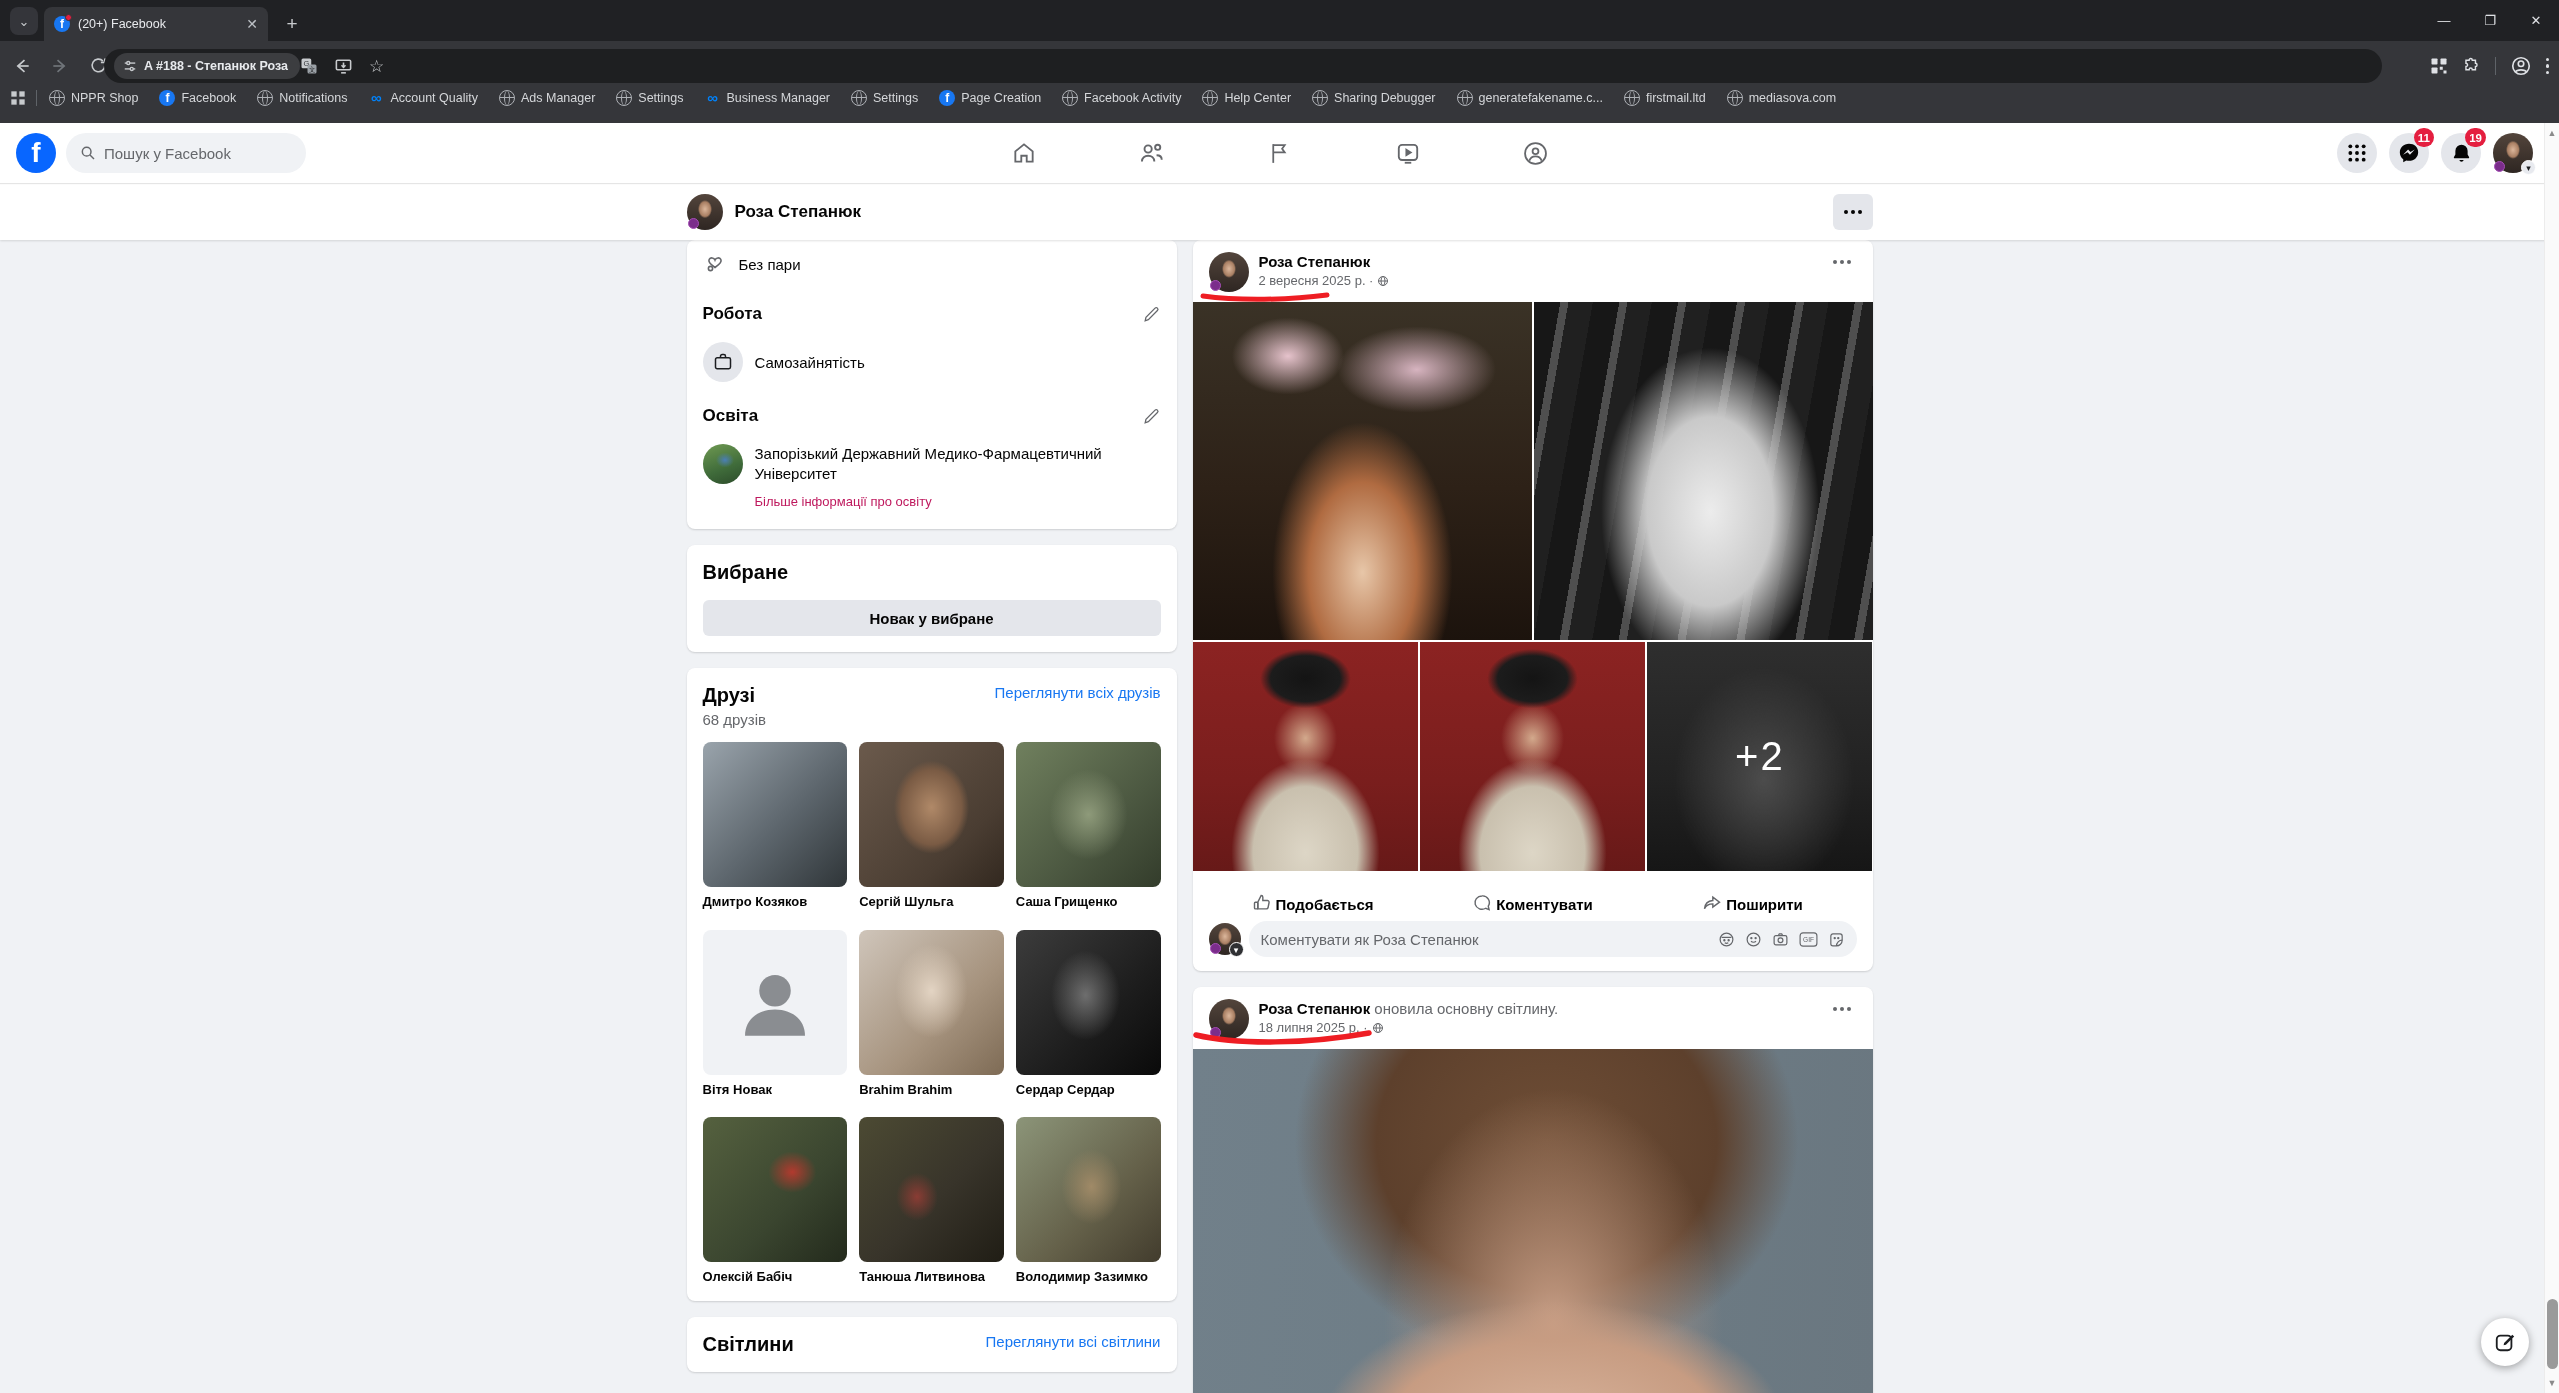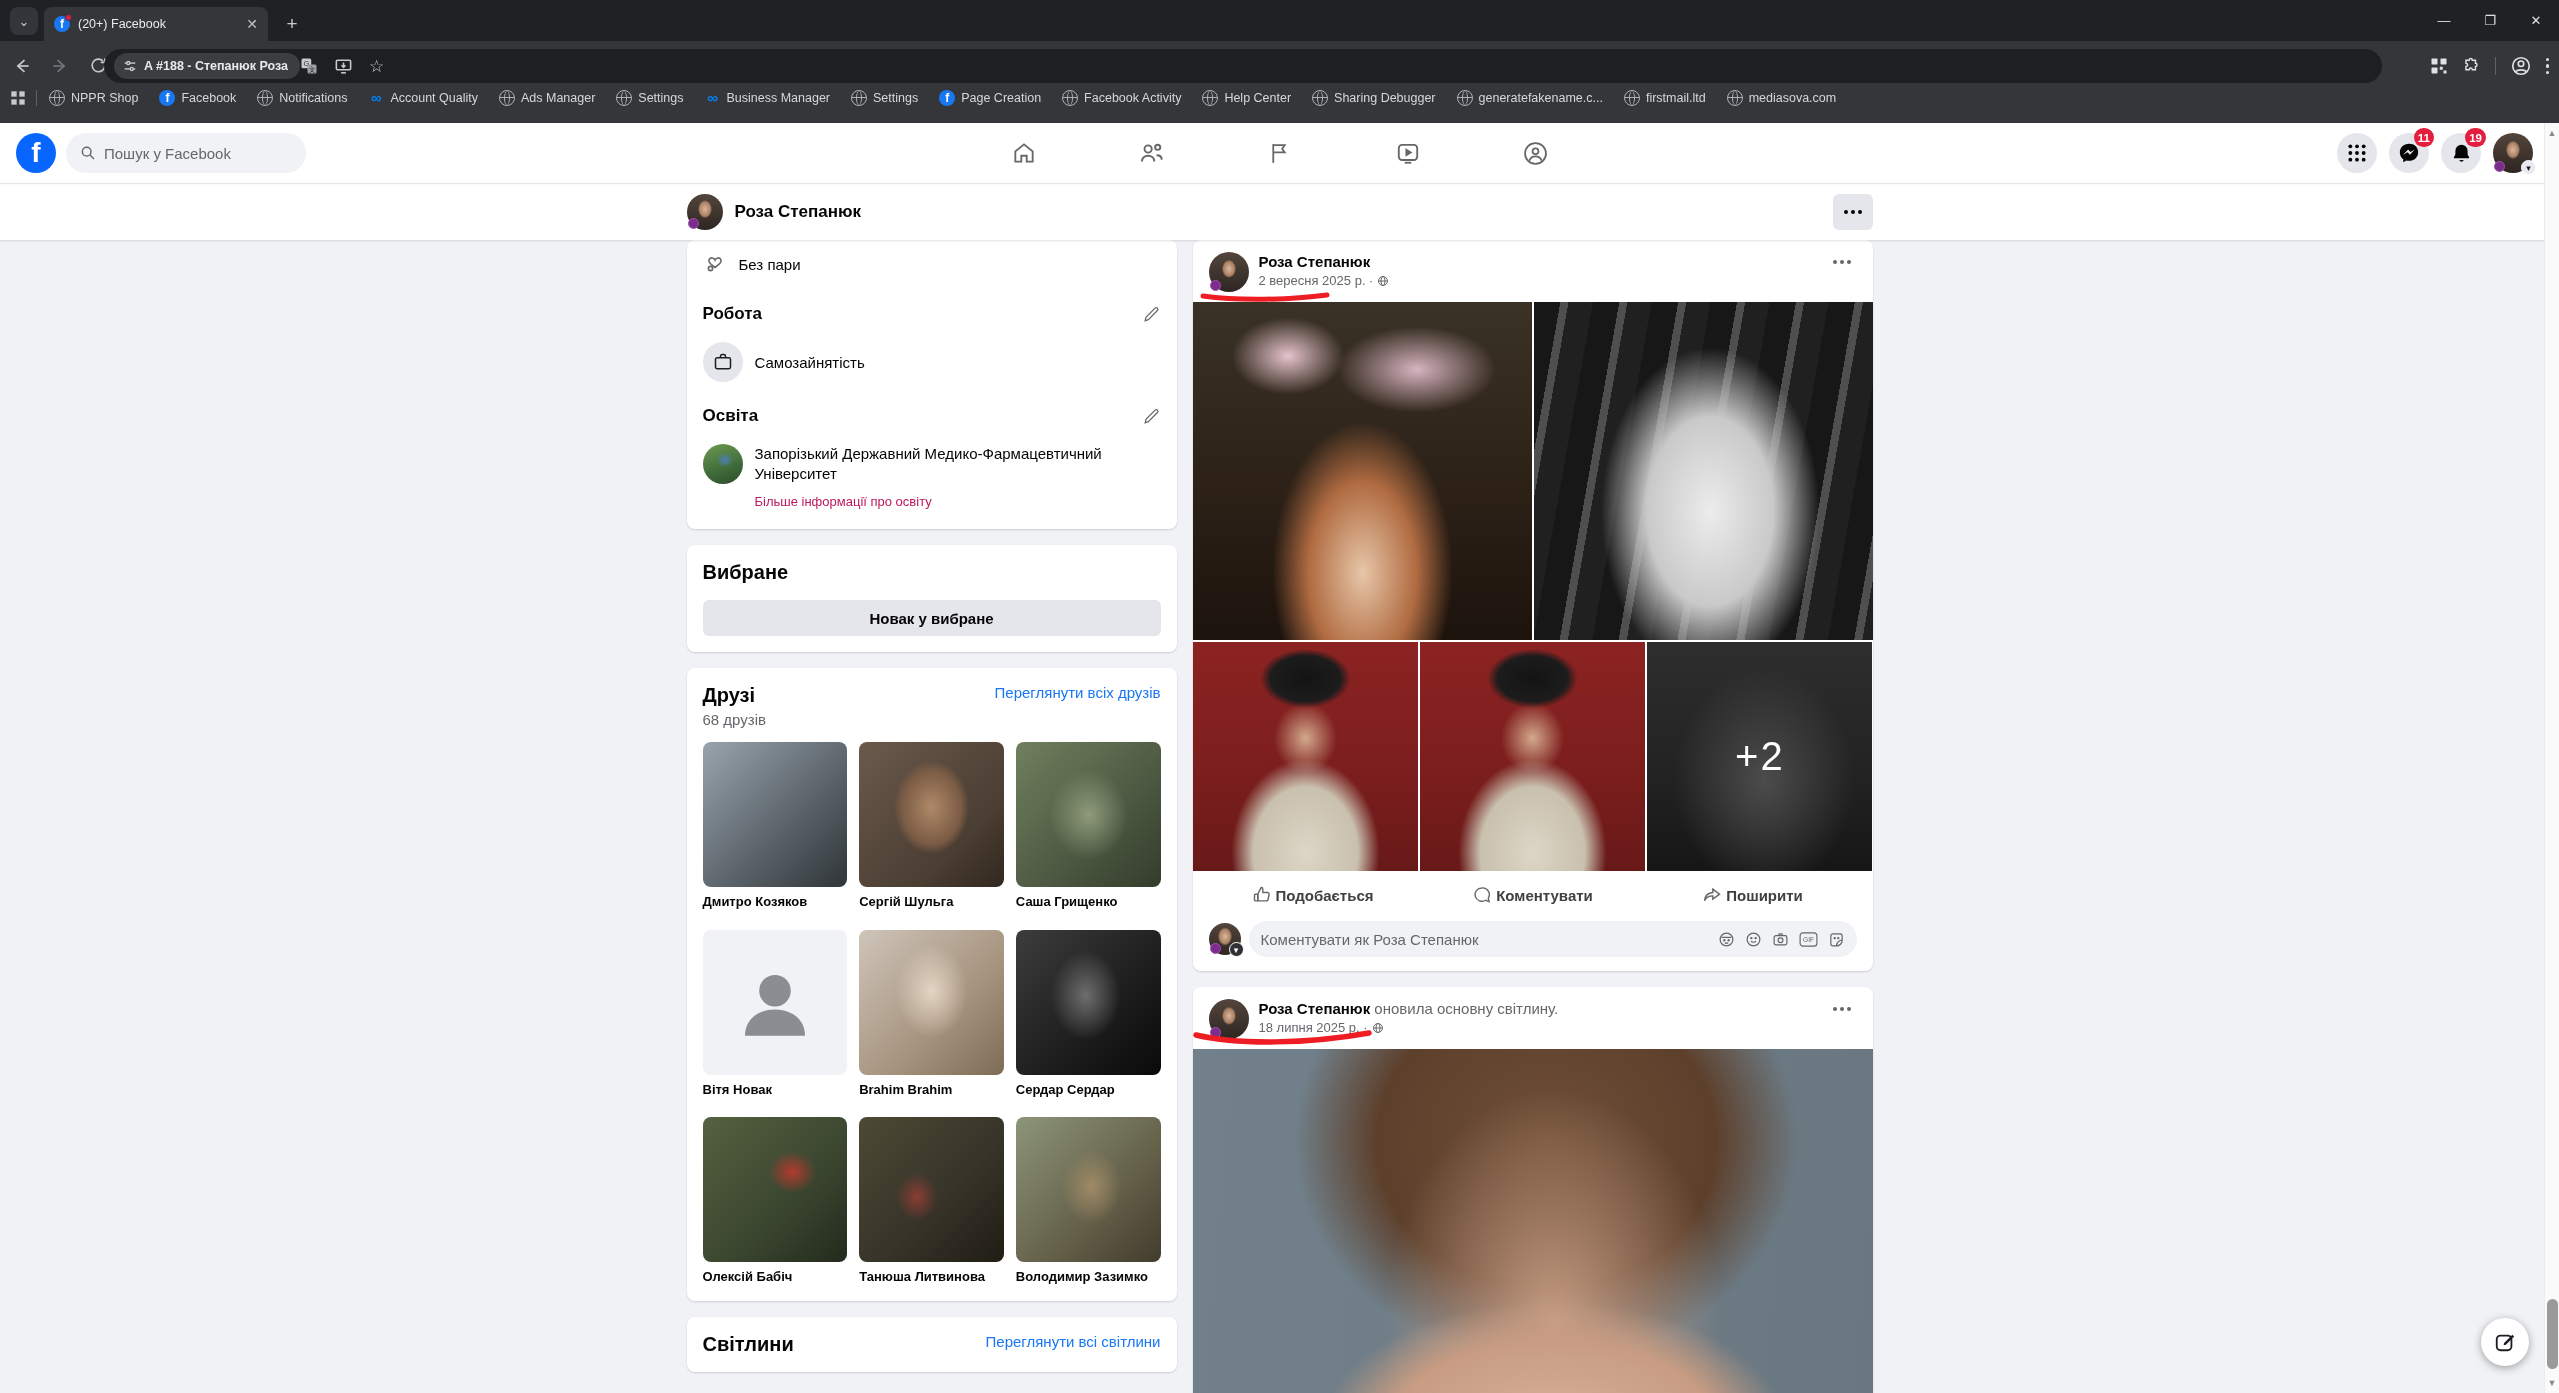--- a/index.html
+++ b/index.html
@@ -117,21 +117,21 @@
   .pgrid { display:grid; grid-template-columns:1fr 1fr; grid-template-rows:338px; gap:2px; }
   .pgrid2 { display:grid; grid-template-columns:1fr 1fr 1fr; grid-template-rows:229px; gap:2px; margin-top:2px; }
   .pp { position:relative; }
   .pp1 { background:radial-gradient(80px 55px at 28% 16%, #e6c3cc 0%, rgba(0,0,0,0) 70%), radial-gradient(110px 60px at 66% 20%, #d7b4c0 0%, rgba(0,0,0,0) 72%), radial-gradient(120px 200px at 50% 80%, #e7c6a8 0%, #b06b41 45%, rgba(0,0,0,0) 75%), linear-gradient(180deg,#3a3226 0%, #2d2117 55%, #1c130d 100%); }
   .pp2 { background:radial-gradient(140px 210px at 52% 62%, #ececec 0%, #c9c9c9 45%, rgba(0,0,0,0) 78%), repeating-linear-gradient(100deg, #171717 0 26px, #4f4f4f 26px 34px, #202020 34px 58px); }
   .pp3 { background:radial-gradient(95px 120px at 50% 92%, #ddd6c6 0%, #c9c0ae 55%, rgba(0,0,0,0) 78%), radial-gradient(58px 38px at 50% 16%, #141414 0%, #1c1c1c 60%, rgba(0,0,0,0) 78%), radial-gradient(42px 48px at 50% 42%, #d3a98c 0%, rgba(0,0,0,0) 75%), linear-gradient(180deg,#8c2322 0%, #7a1e1d 60%, #671918 100%); }
   .pp5 { background:radial-gradient(120px 150px at 52% 60%, #4c4c4c 0%, rgba(0,0,0,0) 75%), linear-gradient(180deg,#2e2e2e 0%, #222 60%, #161616 100%); display:flex; align-items:center; justify-content:center; }
   .pp5 .more-overlay { color:#fff; font-size:40px; font-weight:normal; letter-spacing:2px; }
 
   .actions { display:flex; padding:6px 10px; }
-  .action-btn { flex:1; height:36px; display:flex; align-items:center; justify-content:center; gap:4px; color:#404040; font-size:15px; font-weight:bold; border-radius:6px; }
+  .action-btn { flex:1; height:36px; display:flex; align-items:flex-end; justify-content:center; gap:4px; color:#000000; font-size:15px; font-weight:bold; border-radius:6px; }
   .comment-row { display:flex; align-items:center; gap:8px; padding:2px 16px 14px; }
   .comment-row .avatar { width:32px; height:32px; }
   .cpill { flex:1; height:36px; background:#f0f2f5; border-radius:18px; display:flex; align-items:center; padding:0 12px; color:#65676b; font-size:15px; }
   .cpill .ph { flex:1; }
   .cicons { display:flex; align-items:center; gap:10px; color:#65676b; }
 
   .pp-main { width:100%; height:356px; background:
       radial-gradient(300px 170px at 53% 108%, #d9b49c 0%, #c79c82 55%, rgba(0,0,0,0) 78%),
       radial-gradient(235px 330px at 53% 78%, #c89e85 0%, rgba(0,0,0,0) 72%),
       radial-gradient(340px 300px at 52% 26%, #6f4e36 0%, #5d402c 50%, rgba(0,0,0,0) 74%),

